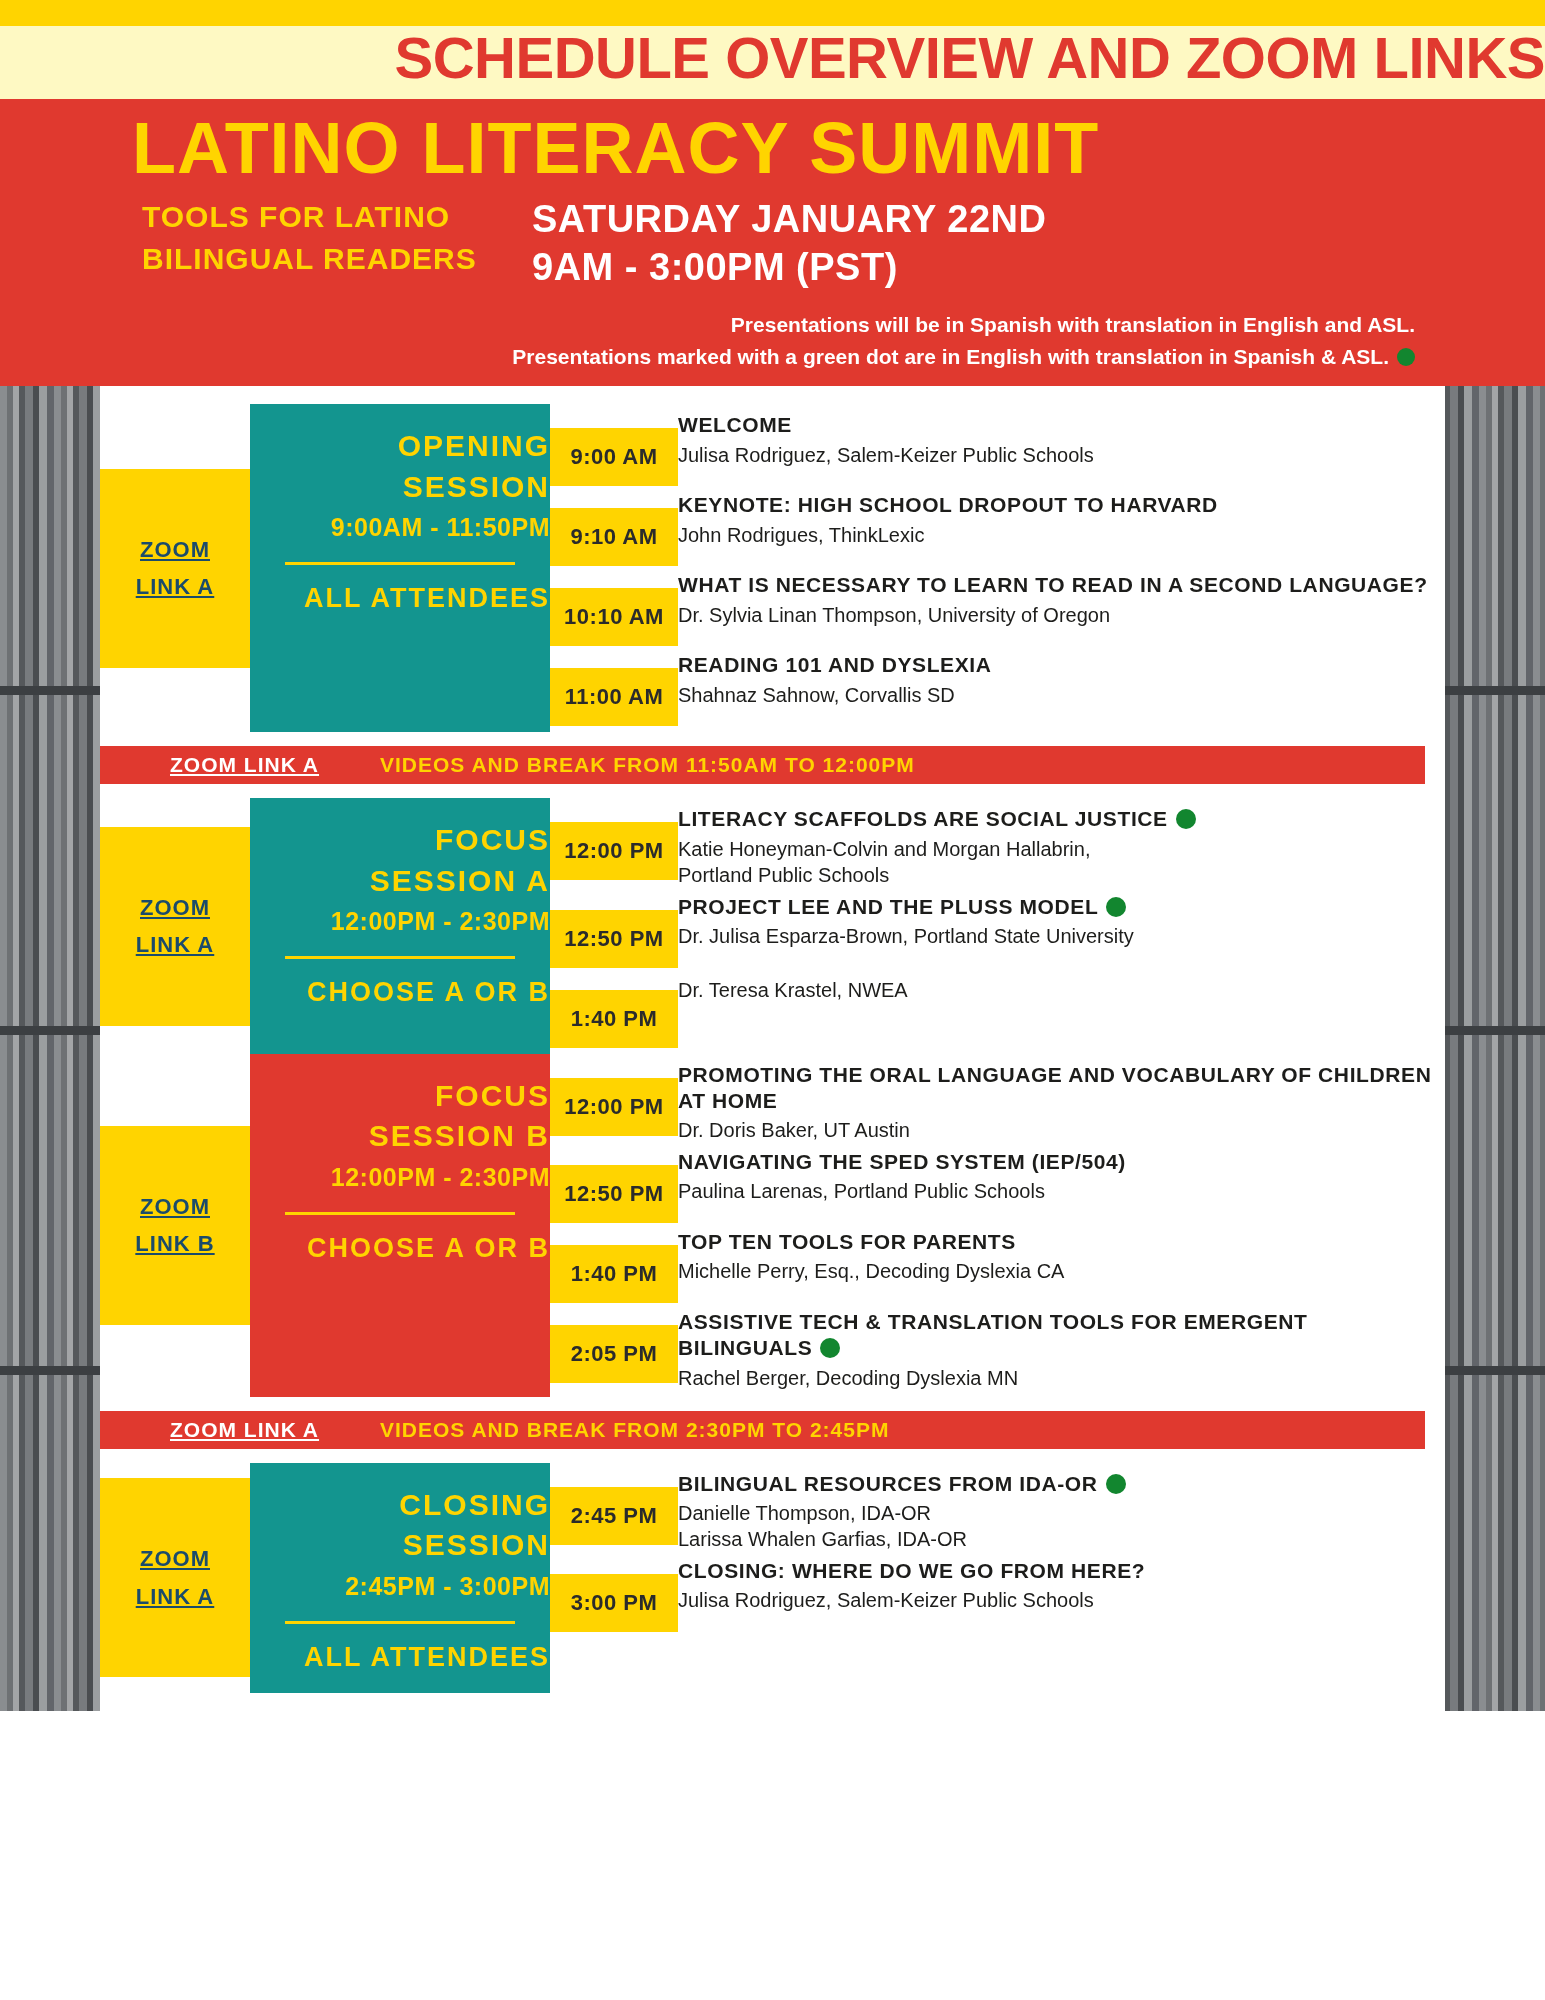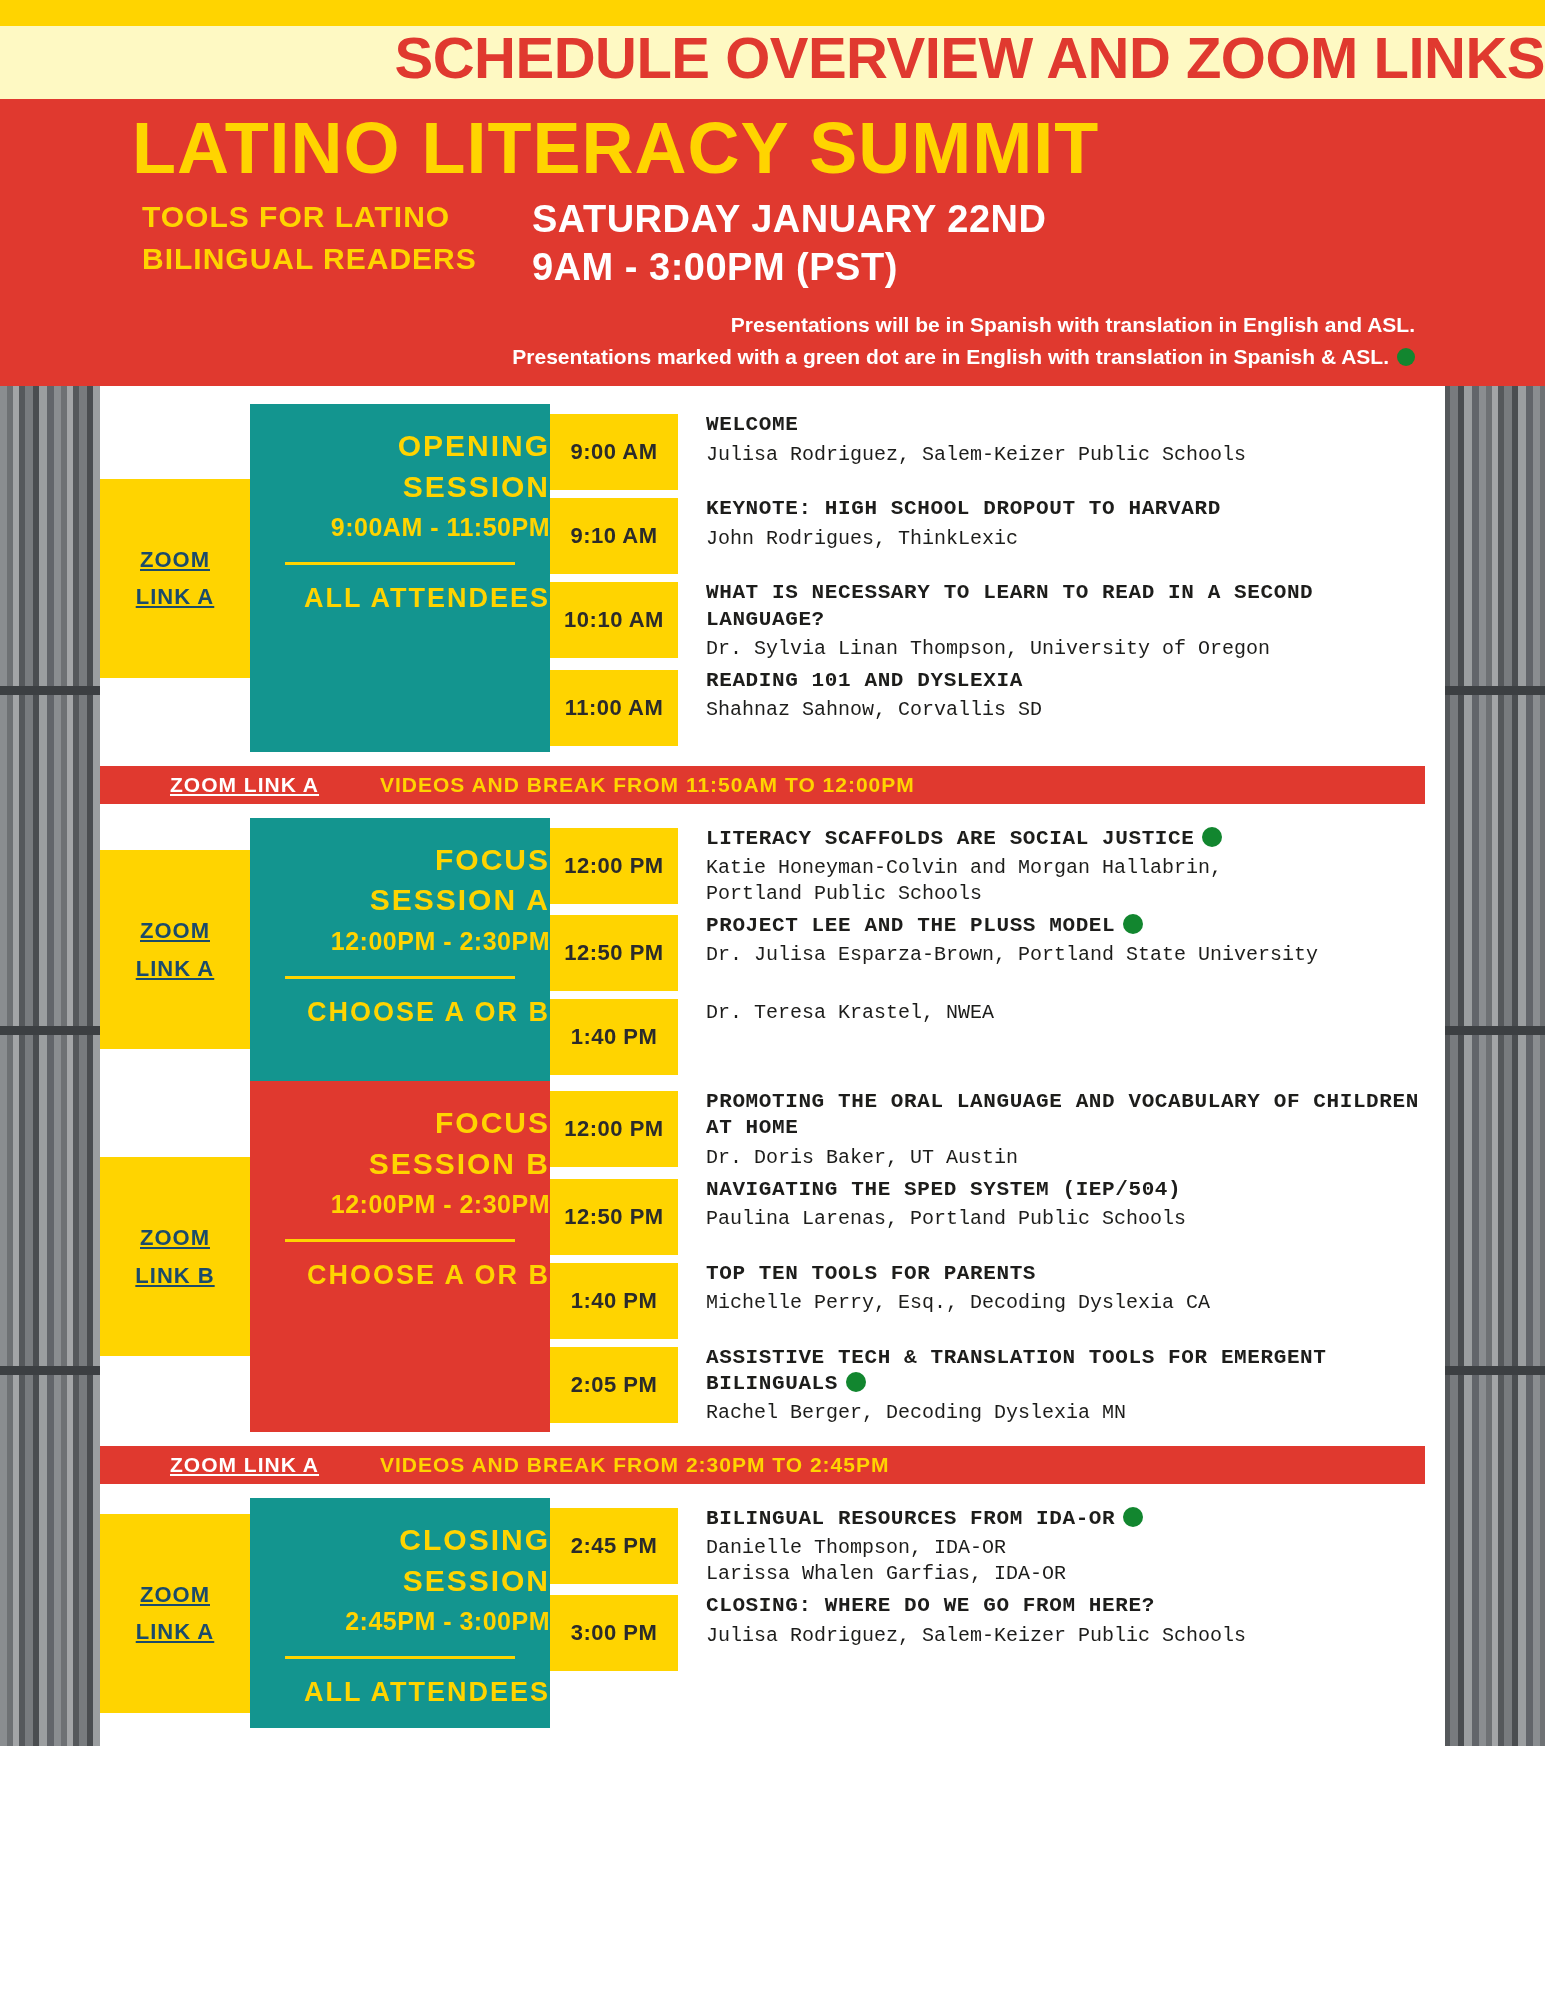--- a/index.html
+++ b/index.html
@@ -207,30 +207,28 @@
     display: flex;
     align-items: flex-start;
     margin-bottom: 6px;
   }
   .time-chip {
     background: #ffd400;
     color: #2b2b2b;
     font-size: 22px;
     font-weight: bold;
     letter-spacing: 0.5px;
-    padding: 25px 0;
+    padding: 16px 0;
     width: 128px;
     flex: 0 0 128px;
     text-align: center;
-    margin-top: 2px;
+    margin-top: 16px;
   }
   .row-text {
-    padding-left: 28px;
     flex: 1;
-    font-family: Liberation Mono, monospace;
   }
   .row-title {
     color: #1d1d1b;
     font-size: 21px;
     font-weight: bold;
     letter-spacing: 0.6px;
     line-height: 1.25;
     text-transform: uppercase;
   }
   .row-sub {

